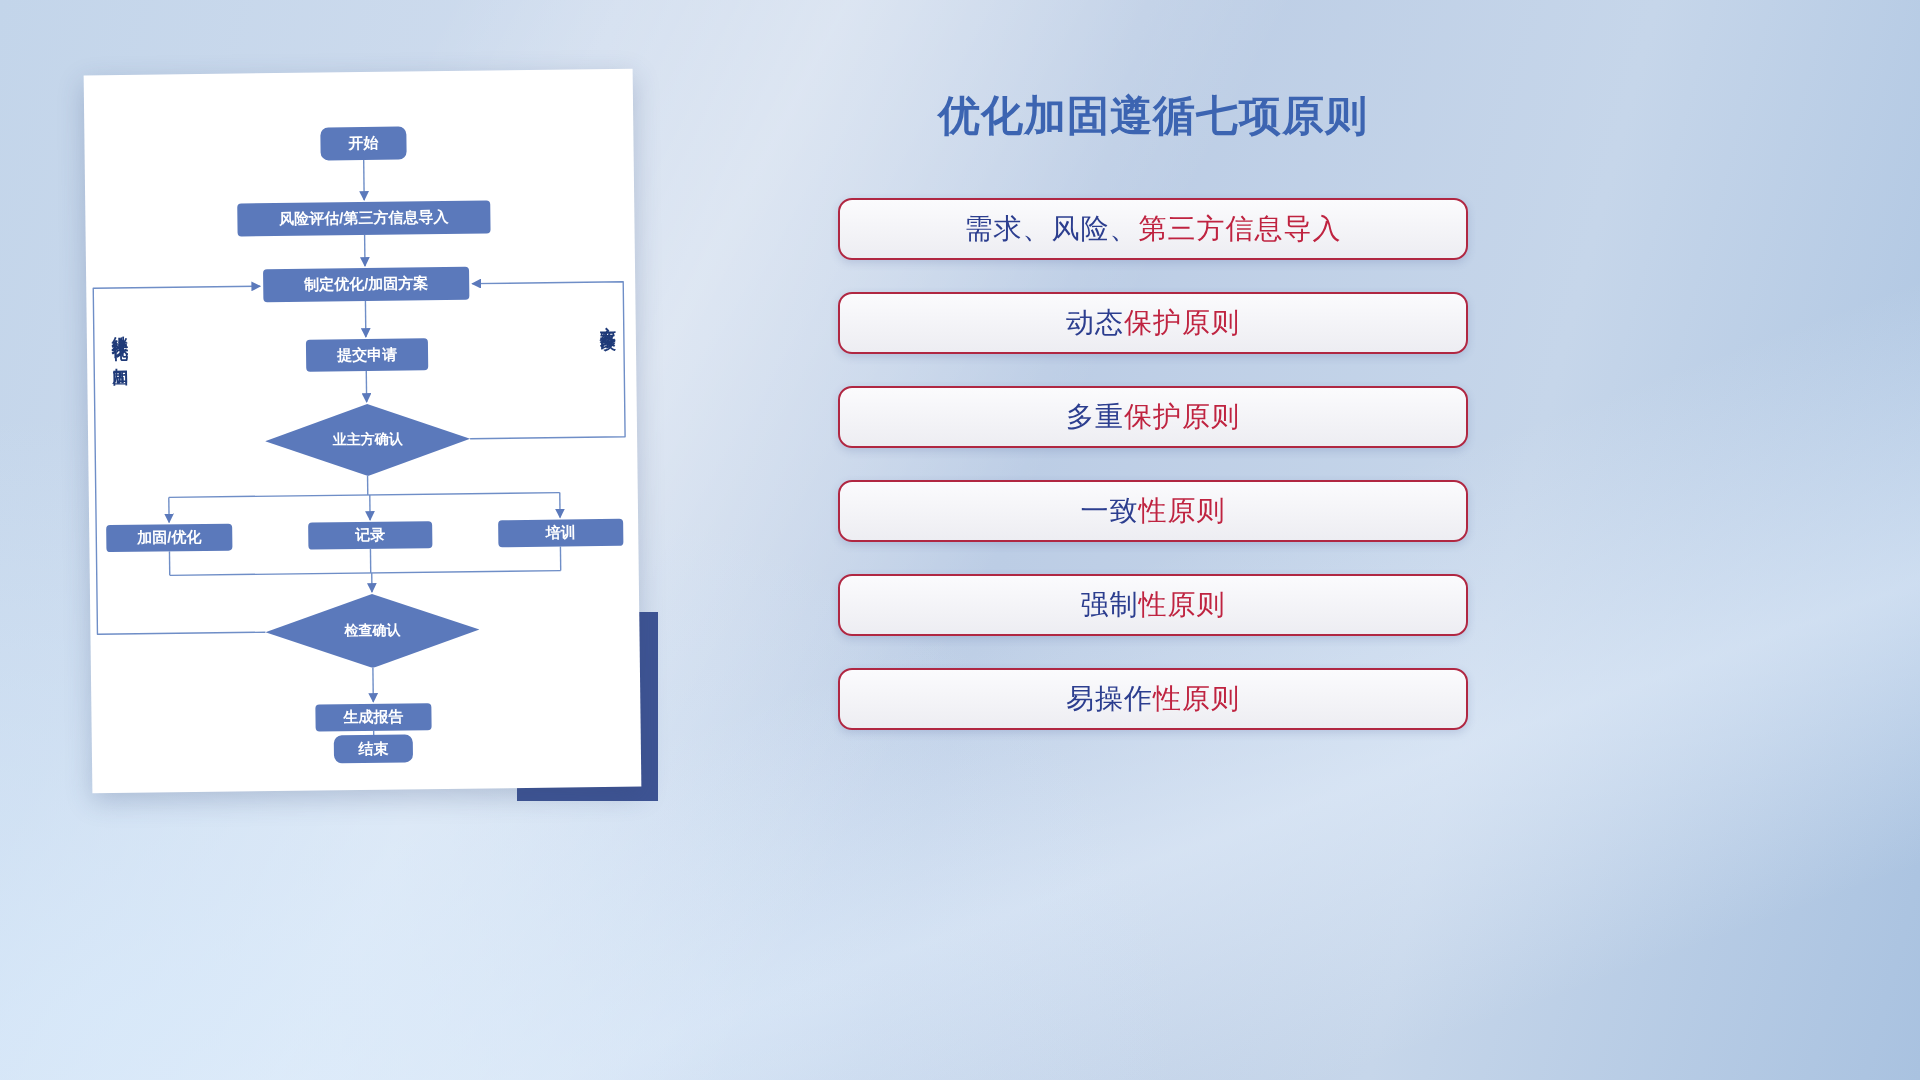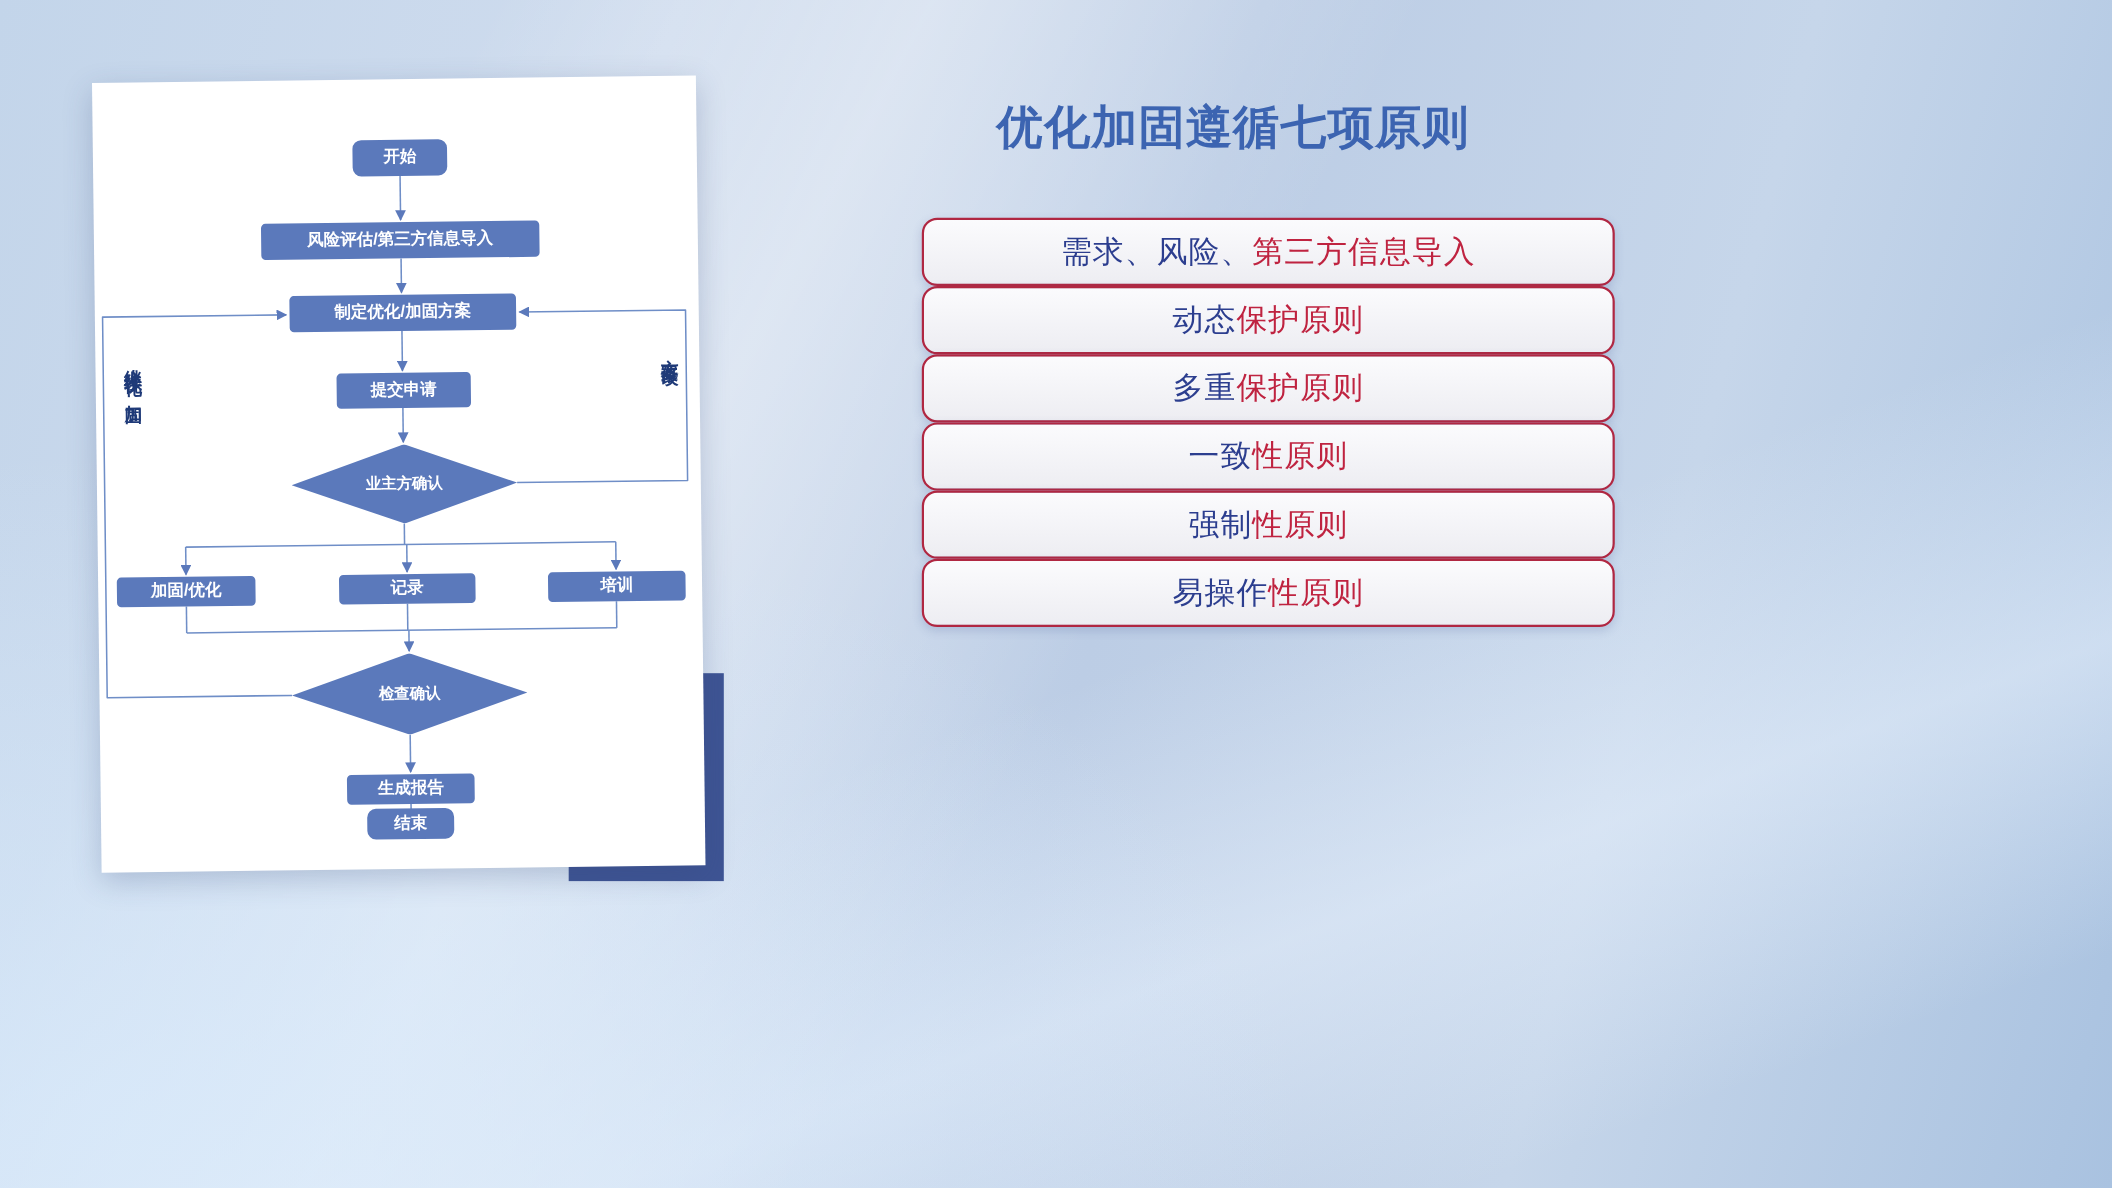--- a/index.html
+++ b/index.html
@@ -37,27 +37,27 @@
   .stadium{border-radius:8px;}
   .diamond{clip-path:polygon(50% 0,100% 50%,50% 100%,0 50%);font-size:14px;}
   .vlabel{
     position:absolute;writing-mode:vertical-rl;text-orientation:upright;
     font-weight:700;color:#1f3a78;font-size:16px;letter-spacing:3px;
     display:flex;align-items:center;z-index:3;
   }
 
   
   .page-title{
-    position:absolute;left:806px;top:88px;width:630px;margin:0;
+    position:absolute;left:838px;top:88px;width:630px;margin:0;
     text-align:center;font-size:42px;font-weight:700;color:#3c64b1;
     letter-spacing:1px;z-index:2;
   }
   .principles{
     position:absolute;left:838px;top:198px;width:630px;
-    display:flex;flex-direction:column;z-index:2;
+    display:flex;flex-direction:column;gap:32px;z-index:2;
   }
   .pill{
     height:58px;border-radius:14px;border:2px solid #b02742;
     background:linear-gradient(180deg,#fbfbfd 0%,#ededf2 100%);
     box-shadow:0 3px 9px rgba(70,90,150,0.20);
     display:flex;align-items:center;justify-content:center;
     font-size:28px;font-weight:500;letter-spacing:1px;
   }
   .seg[data-color="navy"]{color:#2c3e8f;}
   .seg[data-color="red"]{color:#bf2340;}

